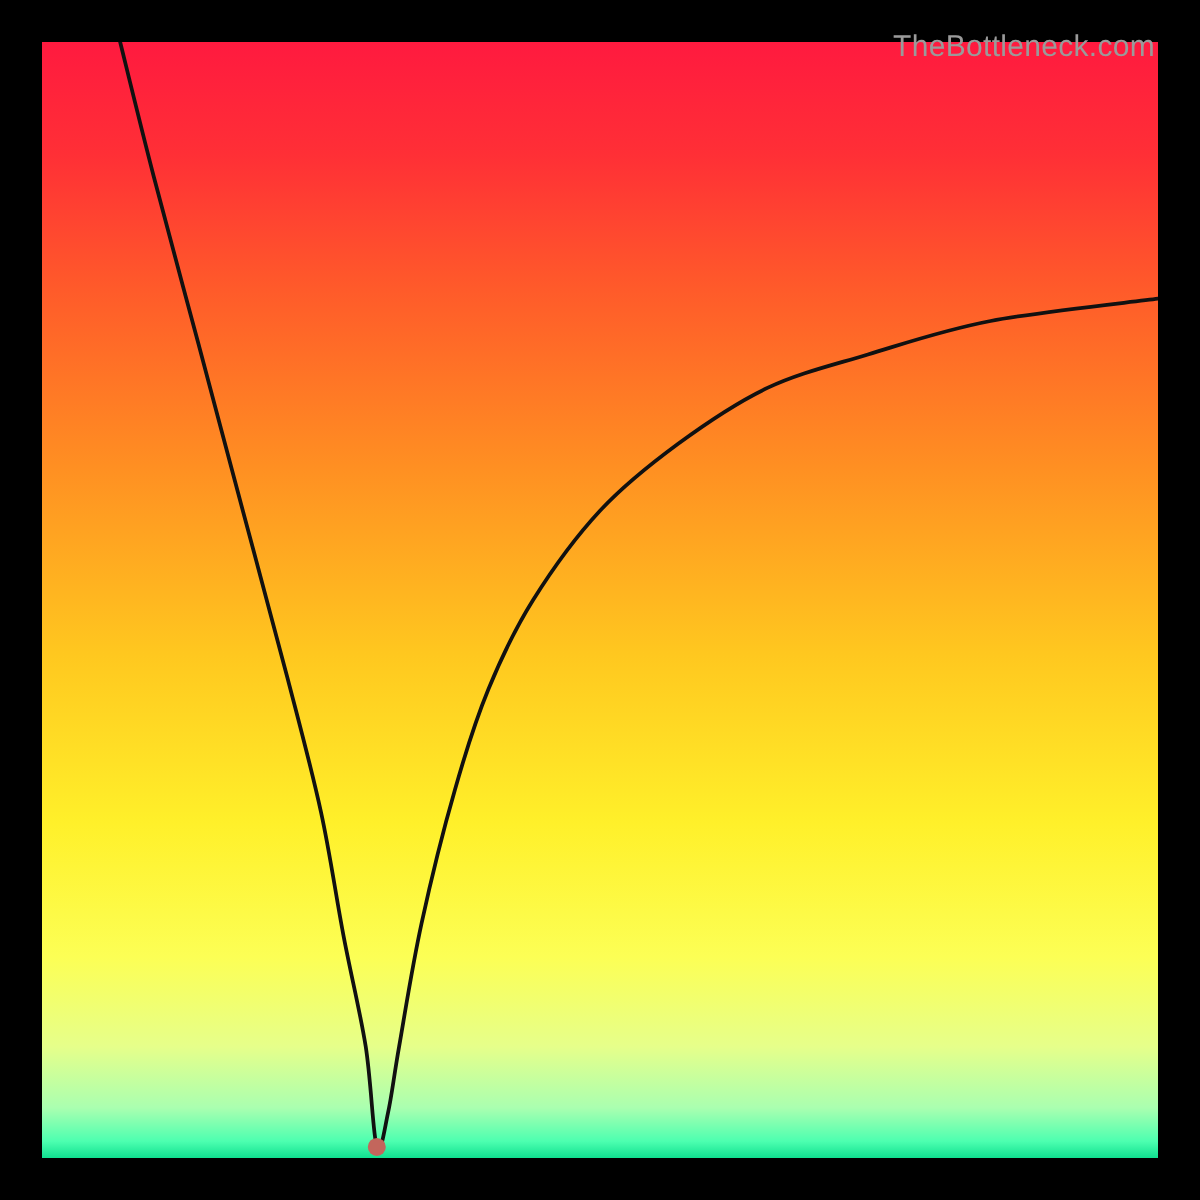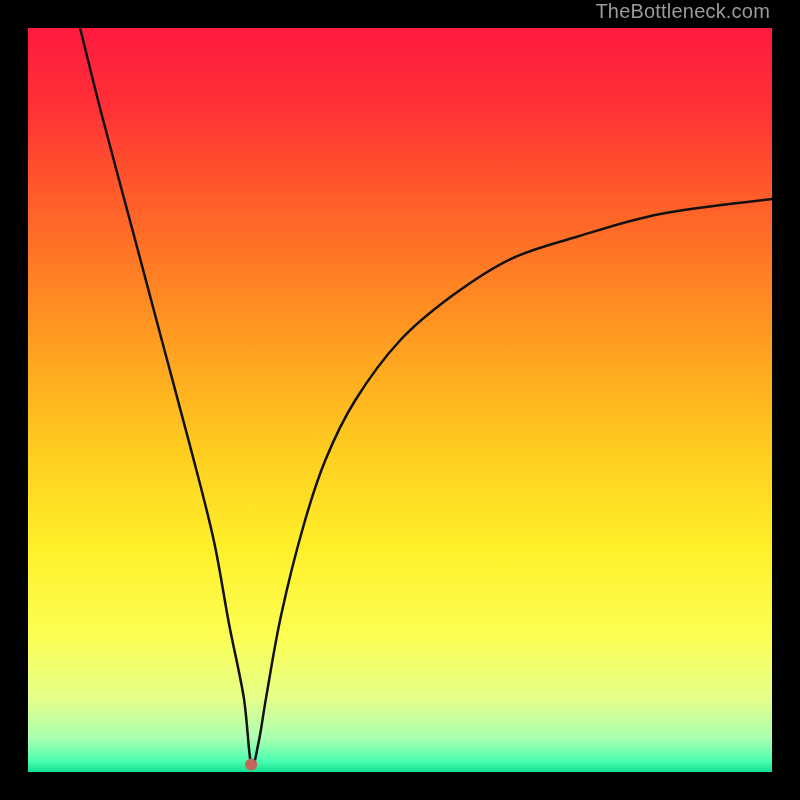--- a/index.html
+++ b/index.html
@@ -28,21 +28,21 @@
   }
   .curve {
     position: absolute;
     left: 0;
     top: 0;
     width: 744px;
     height: 744px;
   }
   .watermark {
     position: absolute;
-    top: 0;
+    top: 20px;
     right: 30px;
     color: #9a9a9a;
     font-size: 20px;
     font-weight: 500;
     letter-spacing: 0.2px;
   }
 </style>
 </head>
 <body>
 

